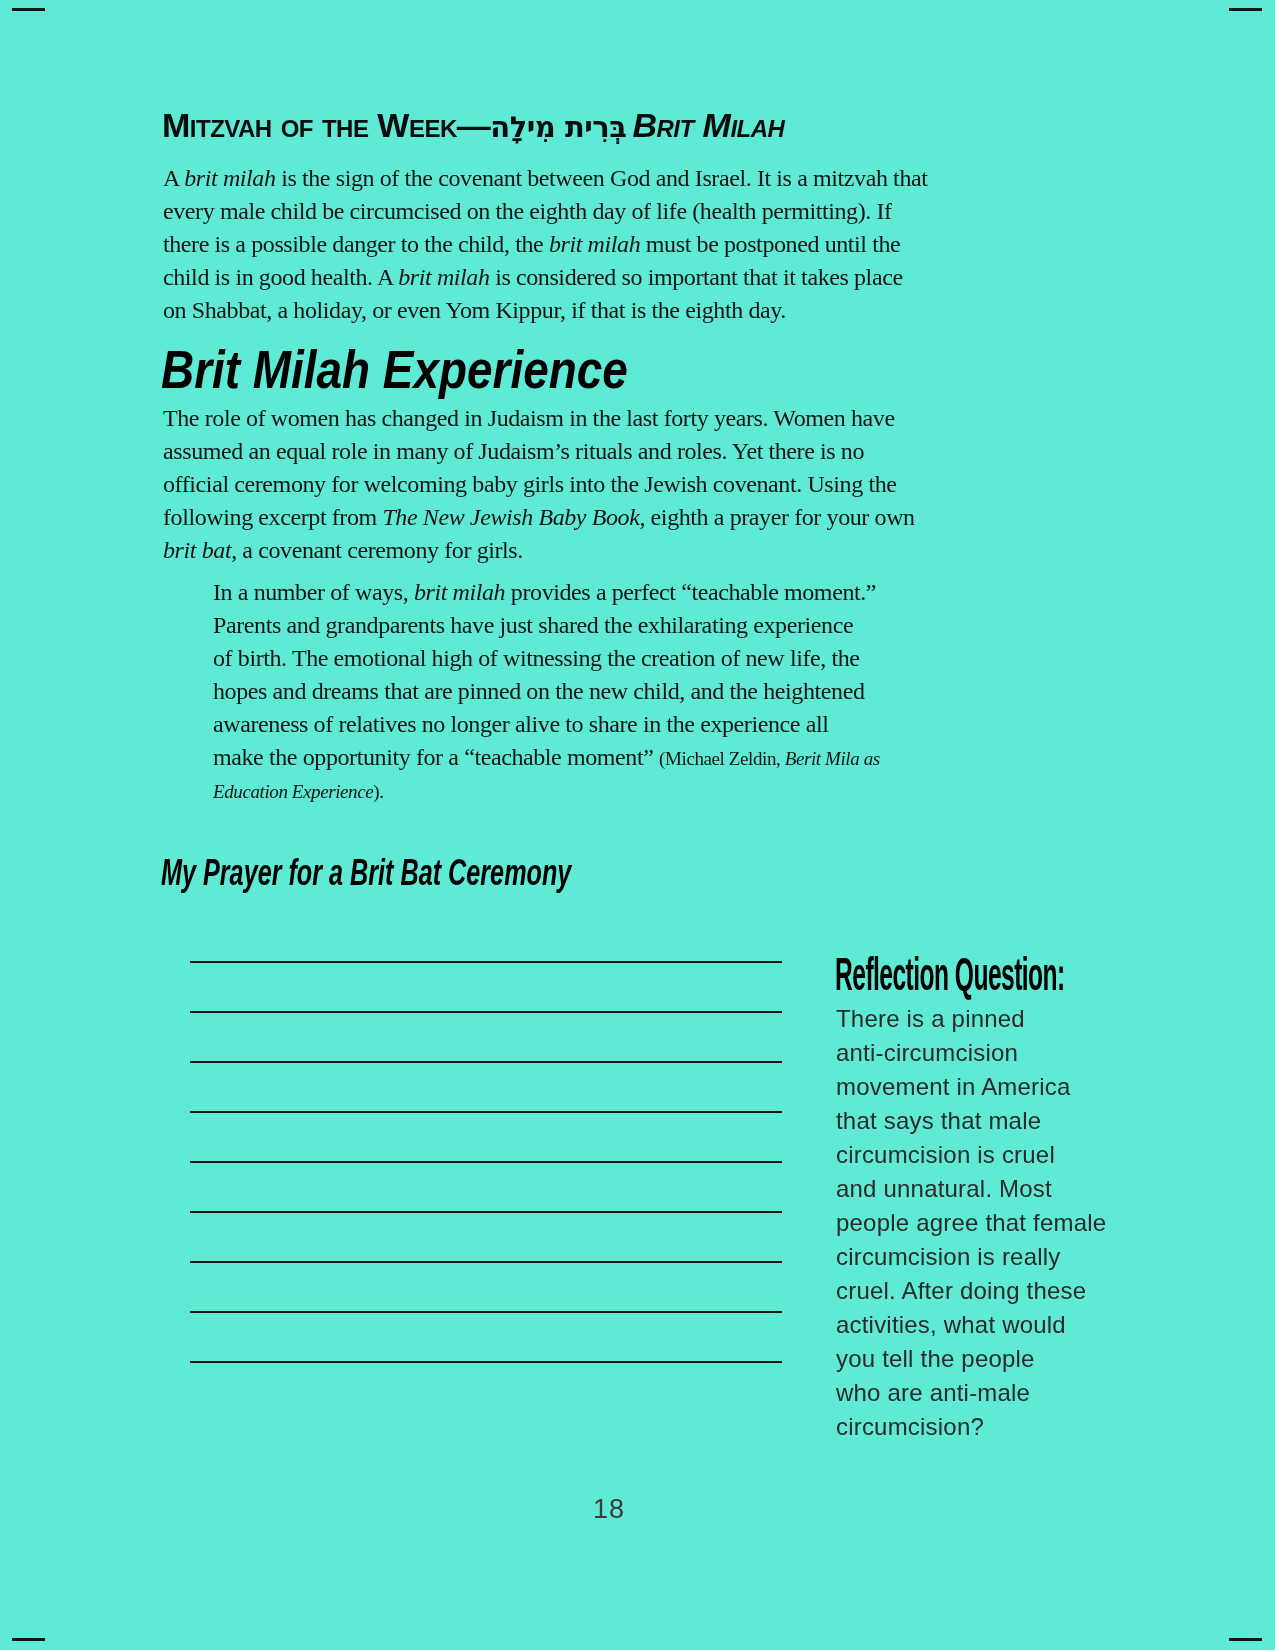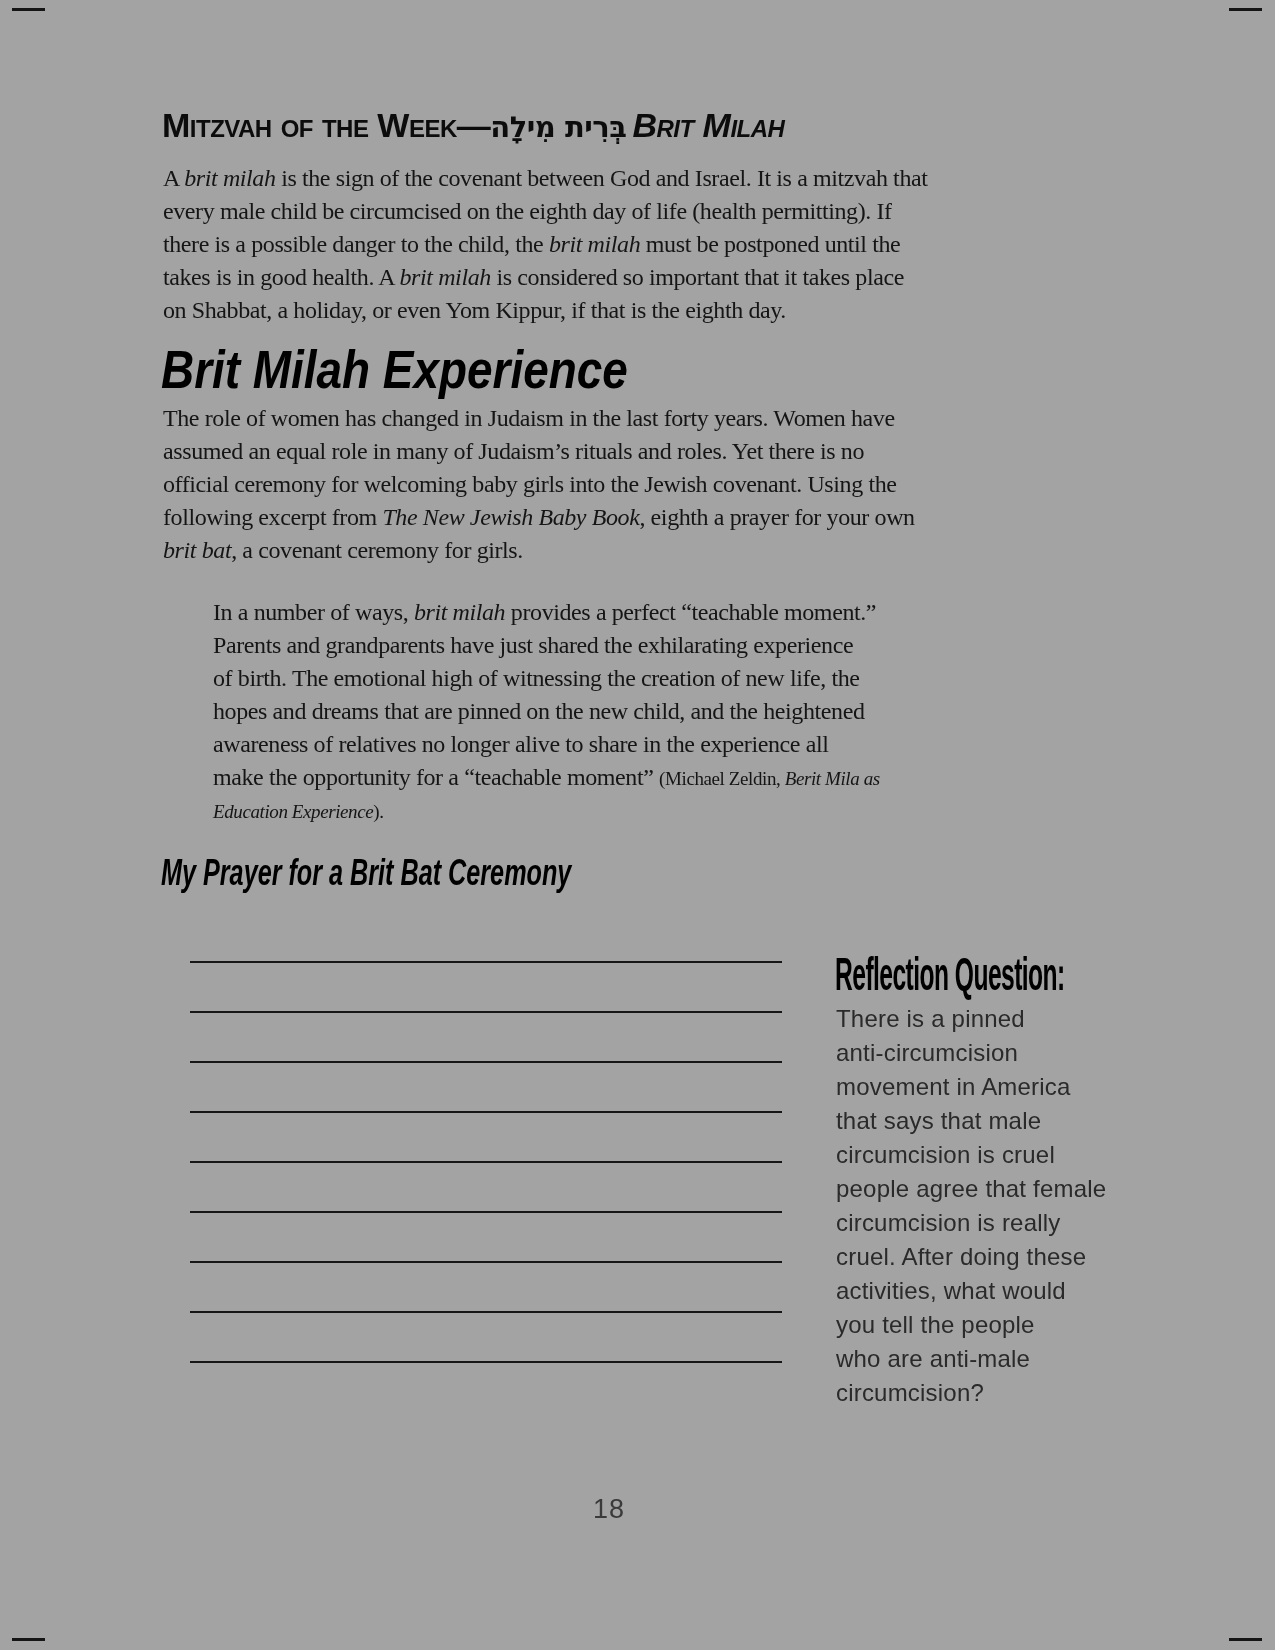--- a/index.html
+++ b/index.html
@@ -1,18 +1,18 @@
 <!DOCTYPE html>
 <html><head>
 <meta charset="utf-8">
 <style>
   html,body { margin:0; padding:0; background:#e9e9e9; }
   .page {
     position:relative; width:1275px; height:1650px; margin:0 auto;
-    background:#a3a3a3; overflow:hidden;
+    background:#5eead4; overflow:hidden;
     font-family:"Liberation Serif", serif; color:#111;
   }
   .crop { position:absolute; width:33px; height:3px; background:#151515; }
   .crop.tl { left:12px;  top:8px; }
   .crop.tr { left:1229px; top:8px; }
   .crop.bl { left:12px;  top:1638px; }
   .crop.br { left:1229px; top:1638px; }
 
   .title {
     position:absolute; left:162px; top:106px; white-space:nowrap;
@@ -20,21 +20,21 @@
     color:#0c0c0c; letter-spacing:-0.5px;
   }
   .title .sc { font-variant:small-caps; }
   .title .hebrew { font-family:"DejaVu Sans", sans-serif; font-size:29px; font-weight:700; }
   .title .translit { font-variant:small-caps; font-style:italic; padding-left:6px; }
 
   .para { position:absolute; font-size:24px; letter-spacing:-0.4px; color:#151515; }
   .para .t-line { height:33px; line-height:33px; white-space:nowrap; }
   #intro-paragraph { left:163px; top:162px; width:885px; }
   #experience-body { left:163px; top:402px; width:885px; }
-  #quote-block     { left:213px; top:576px; width:780px;margin-top:20px; }
+  #quote-block     { left:213px; top:576px; width:780px; }
 
   .seg-n  {}
   .seg-i  { font-style:italic; }
   .seg-s  { font-size:19px; }
   .seg-si { font-size:19px; font-style:italic; }
 
   .script-heading {
     position:absolute; font-family:cursive, sans-serif; font-style:italic;
     font-weight:600; color:#000; white-space:nowrap; transform-origin:left top;
   }
@@ -73,21 +73,21 @@
   <div class="crop br"></div>
 
   <div class="title">
     <span class="sc">Mitzvah of the Week—</span><span class="hebrew" dir="rtl">בְּרִית מִילָה</span><span class="translit">Brit Milah</span>
   </div>
 
   <div class="para" id="intro-paragraph">
       <div class="t-line"><span class="seg-n">A </span><span class="seg-i">brit milah</span><span class="seg-n"> is the sign of the covenant between God and Israel. It is a mitzvah that</span></div>
       <div class="t-line"><span class="seg-n">every male child be circumcised on the eighth day of life (health permitting). If</span></div>
       <div class="t-line"><span class="seg-n">there is a possible danger to the child, the </span><span class="seg-i">brit milah</span><span class="seg-n"> must be postponed until the</span></div>
-      <div class="t-line"><span class="seg-n">takes is in good health. A </span><span class="seg-i">brit milah</span><span class="seg-n"> is considered so important that it takes place</span></div>
+      <div class="t-line"><span class="seg-n">child is in good health. A </span><span class="seg-i">brit milah</span><span class="seg-n"> is considered so important that it takes place</span></div>
       <div class="t-line"><span class="seg-n">on Shabbat, a holiday, or even Yom Kippur, if that is the eighth day.</span></div>
     </div>
 
   <div class="script-heading" id="heading-experience">Brit Milah Experience</div>
 
   <div class="para" id="experience-body">
       <div class="t-line"><span class="seg-n">The role of women has changed in Judaism in the last forty years. Women have</span></div>
       <div class="t-line"><span class="seg-n">assumed an equal role in many of Judaism’s rituals and roles. Yet there is no</span></div>
       <div class="t-line"><span class="seg-n">official ceremony for welcoming baby girls into the Jewish covenant. Using the</span></div>
       <div class="t-line"><span class="seg-n">following excerpt from </span><span class="seg-i">The New Jewish Baby Book</span><span class="seg-n">, eighth a prayer for your own</span></div>
@@ -119,20 +119,21 @@
     </div>
 
   <div id="reflection-heading">Reflection Question:</div>
 
   <div id="reflection-body">
       <div class="t-line"><span class="seg-n">There is a pinned</span></div>
       <div class="t-line"><span class="seg-n">anti-circumcision</span></div>
       <div class="t-line"><span class="seg-n">movement in America</span></div>
       <div class="t-line"><span class="seg-n">that says that male</span></div>
       <div class="t-line"><span class="seg-n">circumcision is cruel</span></div>
+      <div class="t-line"><span class="seg-n">and unnatural. Most</span></div>
       <div class="t-line"><span class="seg-n">people agree that female</span></div>
       <div class="t-line"><span class="seg-n">circumcision is really</span></div>
       <div class="t-line"><span class="seg-n">cruel. After doing these</span></div>
       <div class="t-line"><span class="seg-n">activities, what would</span></div>
       <div class="t-line"><span class="seg-n">you tell the people</span></div>
       <div class="t-line"><span class="seg-n">who are anti-male</span></div>
       <div class="t-line"><span class="seg-n">circumcision?</span></div>
     </div>
 
   <div id="page-number">18</div>

